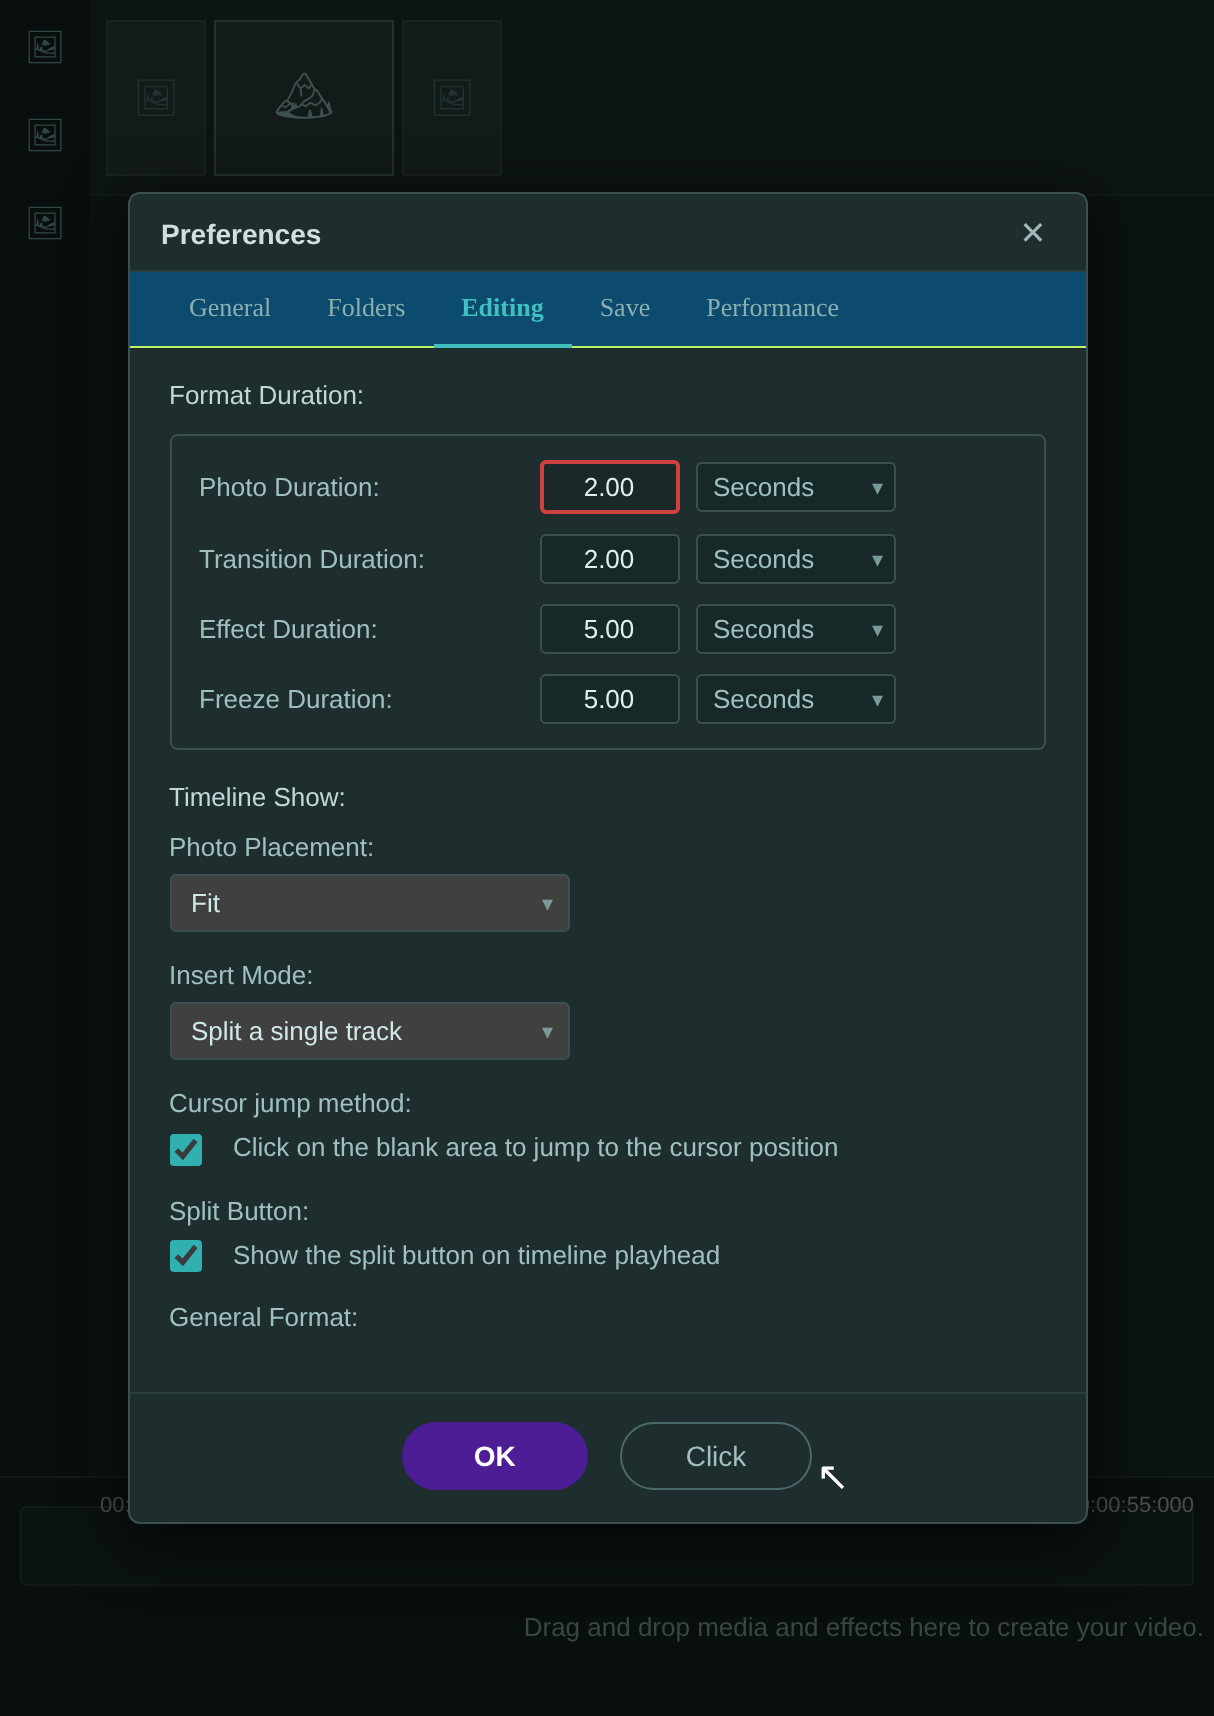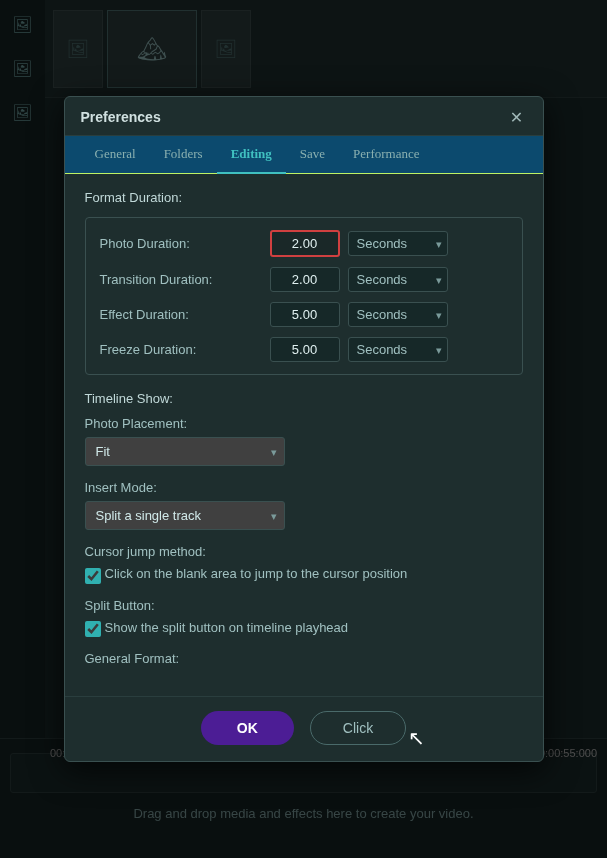--- a/index.html
+++ b/index.html
@@ -108,21 +108,21 @@
       font-size: 11px;
     }
     .timeline-time-left {
       position: absolute;
       left: 50px;
       top: 8px;
       color: #aaa;
       font-size: 11px;
     }
     .drag-drop-text {
-      text-align: center;
+      text-align: right;
       color: #7a9a9a;
       font-size: 13px;
       padding: 5px;
     }
 
     
     .modal-overlay {
       position: absolute;
       top: 0; left: 0; right: 0; bottom: 0;
       background: rgba(0,0,0,0.55);
@@ -310,23 +310,23 @@
       padding: 6px 28px 6px 10px;
       appearance: none;
       -webkit-appearance: none;
       cursor: pointer;
       outline: none;
     }
 
     
     .checkbox-row {
       display: flex;
-      align-items: flex-end;
+      align-items: center;
       margin-bottom: 10px;
-      gap: 4px;
+      gap: 16px;
     }
     .checkbox-input {
       width: 16px;
       height: 16px;
       cursor: pointer;
       margin-top: 1px;
       flex-shrink: 0;
       accent-color: #30b0b0;
     }
     .checkbox-label {

